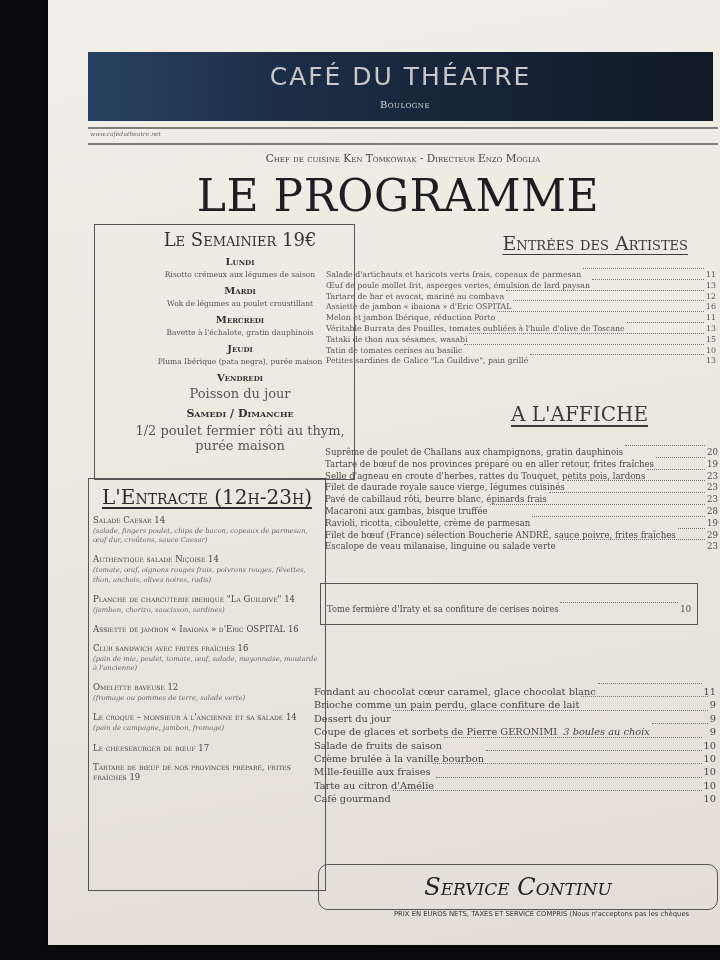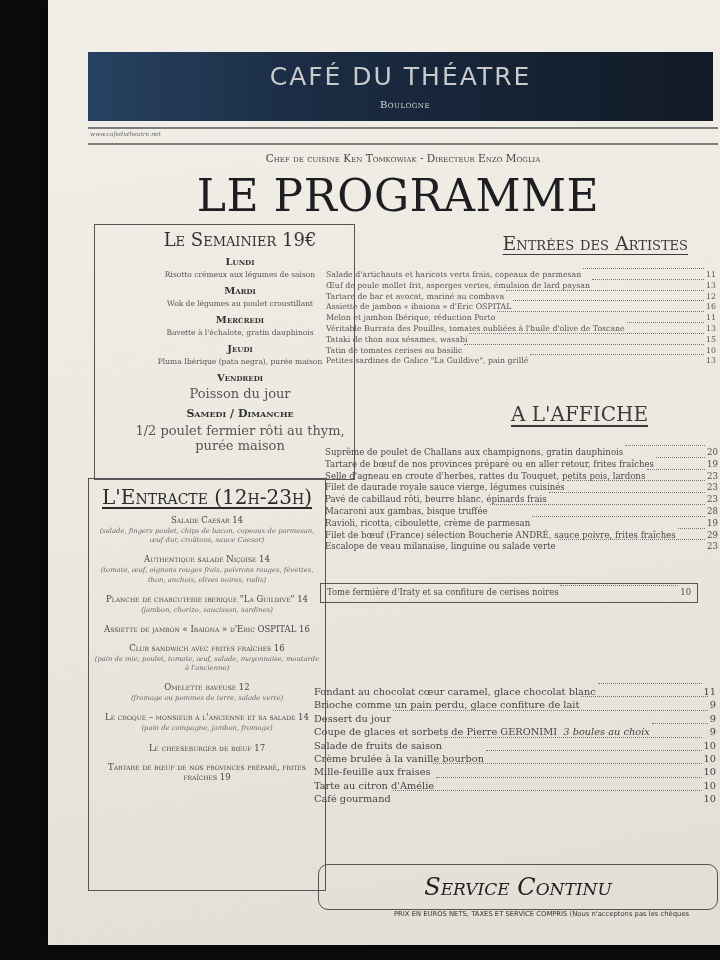--- a/index.html
+++ b/index.html
@@ -26,35 +26,35 @@
   .semainier h2 { margin:4px 0 6px; text-align:center; font-size:18px; font-weight:normal;
                   font-variant:small-caps; color:#333; }
   .day { text-align:center; margin-bottom:6px; }
   .day .d { font-size:10px; font-variant:small-caps; color:#333; font-weight:bold; }
   .day .dish { font-size:7.5px; color:#555; margin-top:3px; }
   .day .dish.lg { font-size:13px; }
 
   .entracte { left:40px; top:478px; width:236px; height:411px; }
   .entracte h2 { margin:6px 0 6px; text-align:center; font-size:20px; font-weight:normal;
                  font-variant:small-caps; color:#2a2a2a; text-decoration:underline; text-underline-offset:3px; }
-  .ent { text-align:center; margin-bottom:9px; padding:0 4px; }
+  .ent { text-align:left; margin-bottom:9px; padding:0 4px; }
   .ent .n { font-size:8.5px; font-variant:small-caps; color:#444; }
   .ent .desc { font-size:6.8px; font-style:italic; color:#666; margin-top:2px; line-height:1.35; }
 
   .sec-h { position:absolute; text-align:right; font-variant:small-caps; color:#3a3a3a;
            text-decoration:underline; text-underline-offset:4px; font-size:20px; }
   .items { position:absolute; }
   .row { display:flex; align-items:flex-start; white-space:nowrap; }
   .row .lbl { flex:0 0 auto; }
   .row .dots { flex:1 1 auto; border-bottom:1px dotted #777; margin:0 2px; transform:translateY(-2px); min-width:4px; }
   .row .pr { flex:0 0 auto; }
   .row i { font-style:italic; }
   .entrees { left:278px; top:270px; width:390px; font-size:7.8px; line-height:10.8px; color:#555; }
   .affiche { left:277px; top:447px; width:393px; font-size:8.6px; line-height:11.8px; color:#4a4a4a; }
-  .tome { left:272px; top:583px; width:378px; height:20px; font-size:8.4px; color:#4a4a4a; padding:3px 6px; box-sizing:border-box; }
+  .tome { left:272px; top:583px; width:378px; height:20px; font-size:8.4px; color:#4a4a4a; padding:20px 6px; box-sizing:border-box; }
   .epilogue { left:266px; top:685px; width:402px; font-size:9.8px; line-height:13.4px; color:#444; }
   .service { left:270px; top:864px; width:398px; height:44px; text-align:center;border-radius:10px; }
   .service span { font-size:24px; font-style:italic; font-variant:small-caps; color:#222; line-height:44px; }
   .footer { position:absolute; left:346px; top:910px; font-family:"DejaVu Sans", sans-serif; font-size:6.8px; color:#333; white-space:nowrap; }
 </style>
 </head>
 <body>
 
 <div class="paper">
   <div class="banner">

